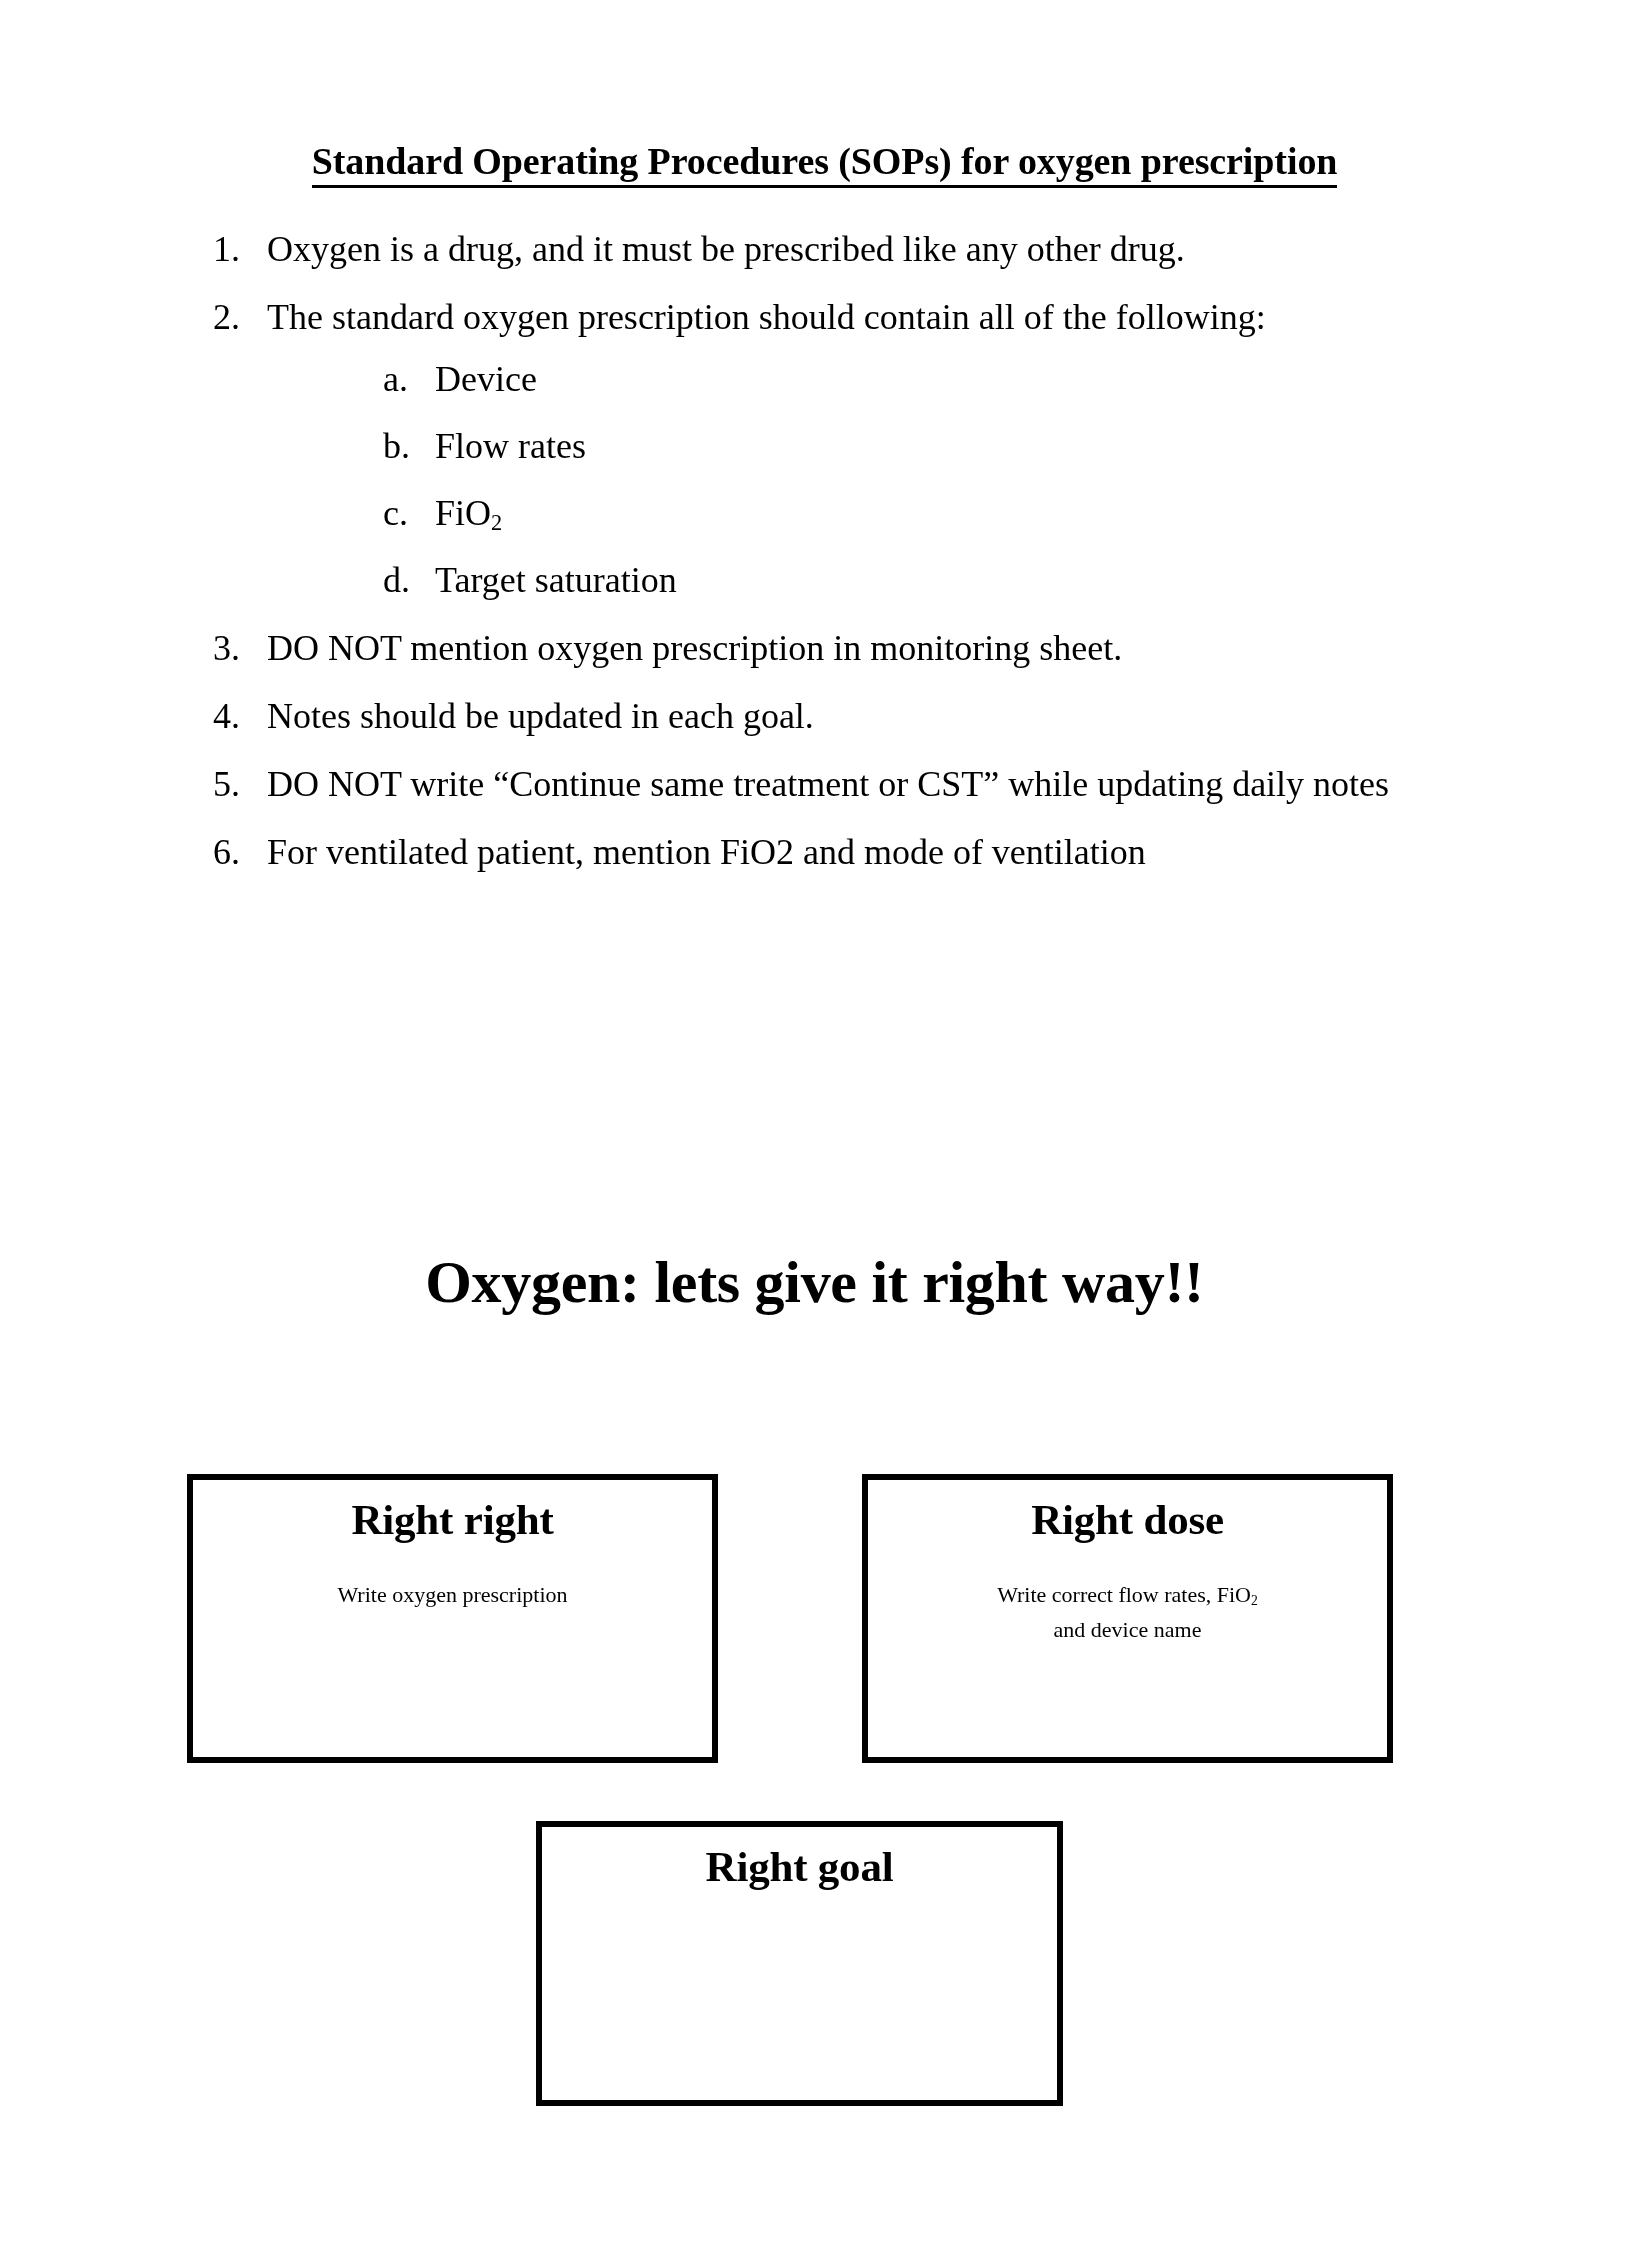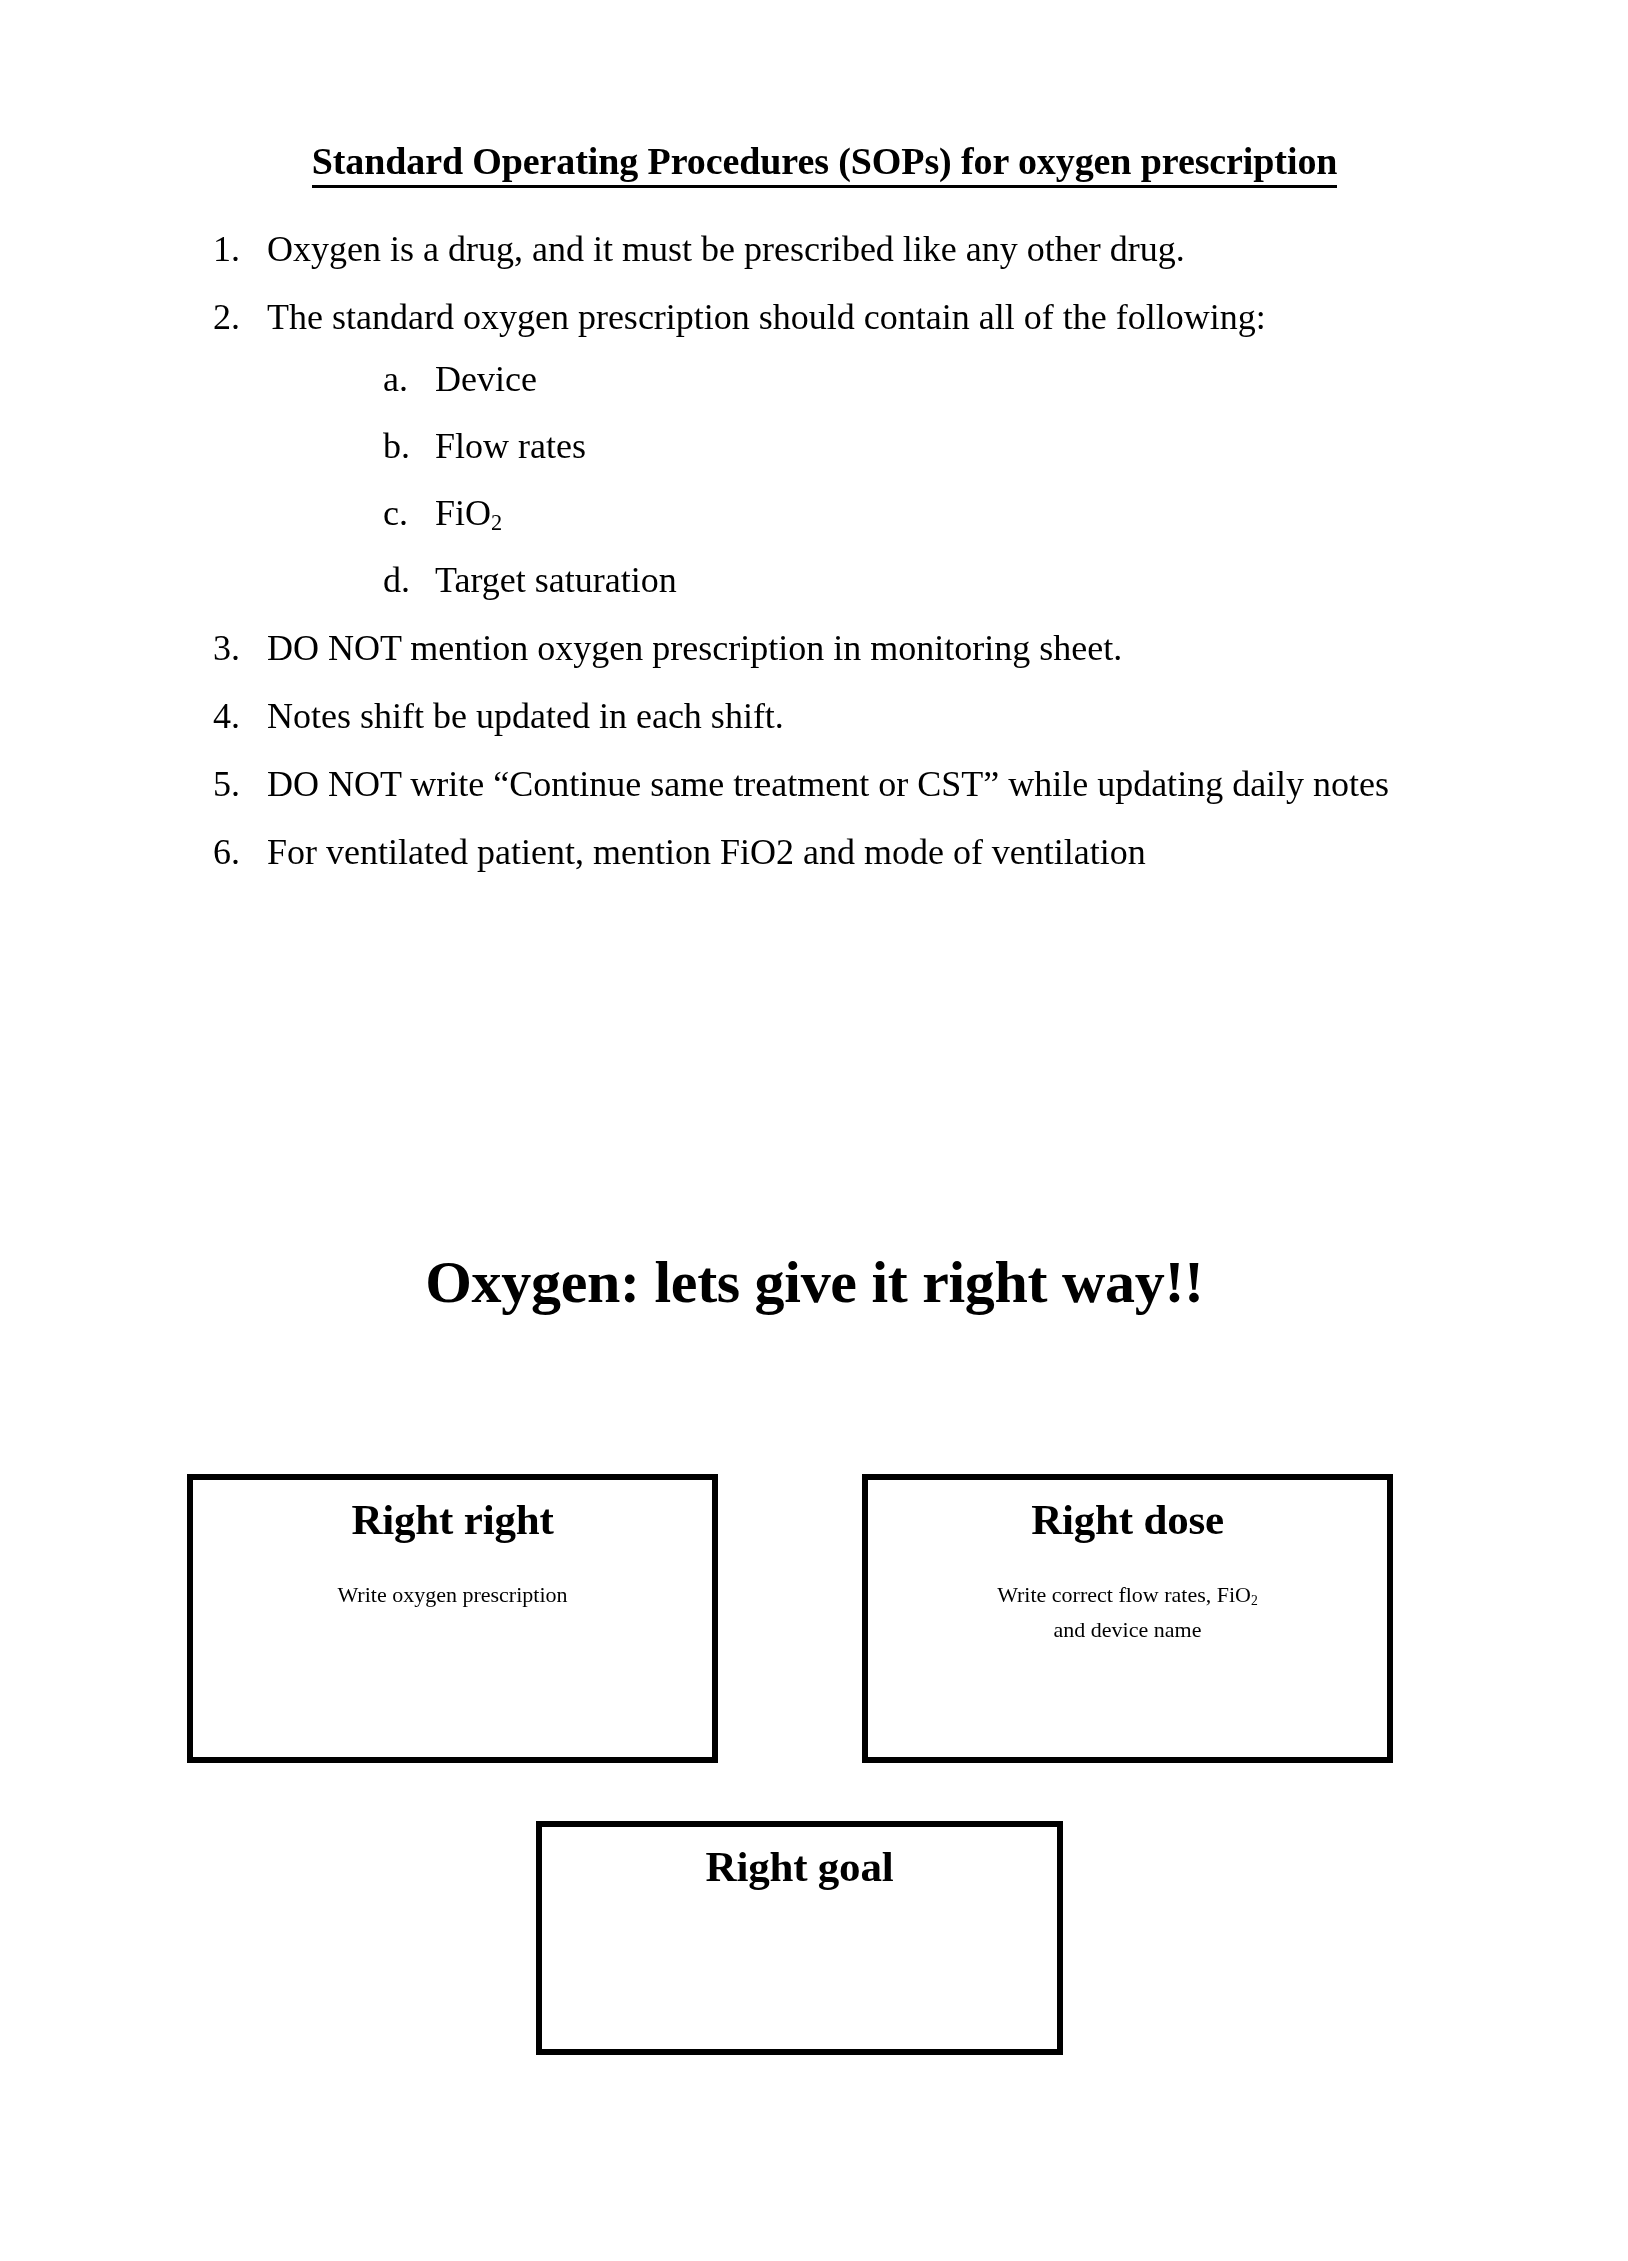--- a/index.html
+++ b/index.html
@@ -145,21 +145,21 @@
   #box-right-dose {
     left: 862px;
     top: 1474px;
     width: 531px;
     height: 289px;
   }
   #box-right-goal {
     left: 536px;
     top: 1821px;
     width: 527px;
-    height: 234px;
+    height: 285px;
   }
 </style>
 </head>
 <body>
 
 <div class="page">
 
   <div class="doc-title">
     <span class="ul">Standard Operating Procedures (SOPs) for oxygen prescription</span>
   </div>
@@ -195,21 +195,21 @@
       </div>
     </div>
 
     <div class="li">
       <span class="marker">3.</span>
       <span class="body">DO NOT mention oxygen prescription in monitoring sheet.</span>
     </div>
 
     <div class="li">
       <span class="marker">4.</span>
-      <span class="body">Notes shift be updated in each shift.</span>
+      <span class="body">Notes should be updated in each goal.</span>
     </div>
 
     <div class="li">
       <span class="marker">5.</span>
       <span class="body">DO NOT write “Continue same treatment or CST” while updating daily notes</span>
     </div>
 
     <div class="li">
       <span class="marker">6.</span>
       <span class="body">For ventilated patient, mention FiO2 and mode of ventilation</span>

